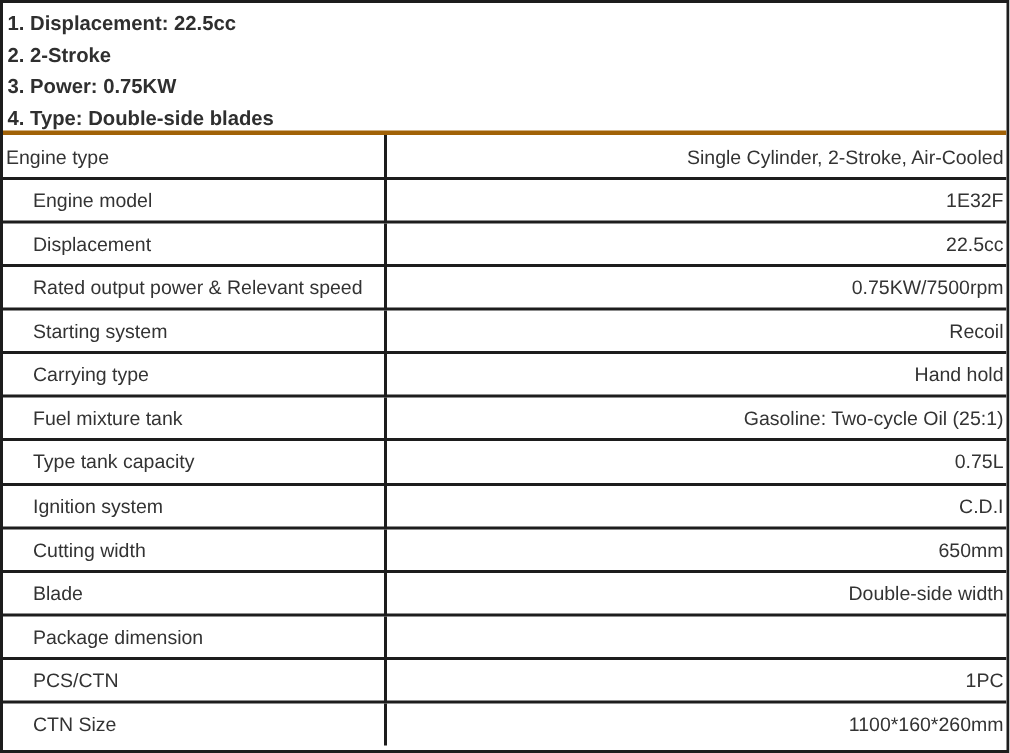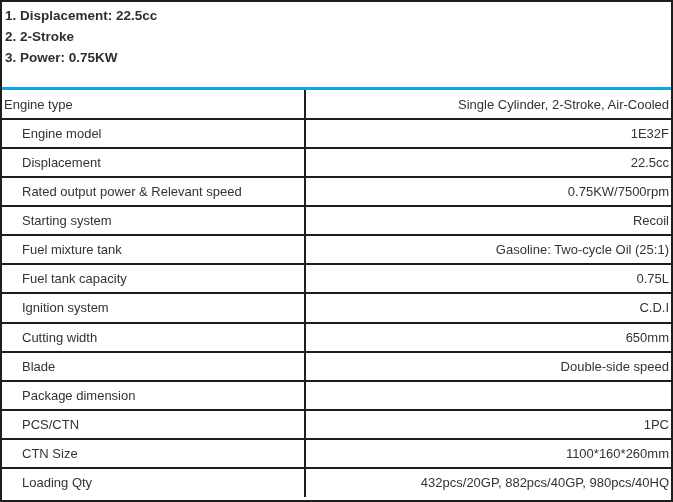--- a/index.html
+++ b/index.html
@@ -9,21 +9,21 @@
   }
   .sheet {
     width: 673px;
     height: 502px;
     border: 2px solid #1d1d1d;
     background: #ffffff;
     overflow: hidden;
   }
   .features {
     height: 88px;
-    border-bottom: 3px solid #0ea5e9;
+    border-bottom: 3px solid #a16207;
     padding: 3px 4px 0 3px;
   }
   .feature-line {
     font-size: 13.5px;
     font-weight: bold;
     color: #2f2f2f;
     line-height: 21px;
     white-space: nowrap;
   }
   table.spec {
@@ -39,37 +39,38 @@
     vertical-align: middle;
     padding: 0 2px;
     overflow: hidden;
     white-space: nowrap;
   }
   table.spec tr + tr td {
     border-top: 2px solid #1d1d1d;
     padding-left: 20px;
   }
   td.label-cell {
-    width: 303px;
+    width: 255px;
     text-align: left;
   }
   td.value-cell {
     border-left: 2px solid #1d1d1d;
     text-align: right;
   }
 </style>
 </head>
 <body>
 
 <div class="sheet">
 
   <div class="features">
     <div class="feature-line">1. Displacement: 22.5cc</div>
     <div class="feature-line">2. 2-Stroke</div>
     <div class="feature-line">3. Power: 0.75KW</div>
+    <div class="feature-line">4. Type: Double-side blades</div>
   </div>
 
   <table class="spec">
     <tbody>
   <tr>
     <td class="label-cell">Engine type</td>
     <td class="value-cell">Single Cylinder, 2-Stroke, Air-Cooled</td>
   </tr>
 
   <tr>
@@ -85,63 +86,63 @@
   <tr>
     <td class="label-cell">Rated output power &amp; Relevant speed</td>
     <td class="value-cell">0.75KW/7500rpm</td>
   </tr>
 
   <tr>
     <td class="label-cell">Starting system</td>
     <td class="value-cell">Recoil</td>
   </tr>
 
+  <tr>
+    <td class="label-cell">Carrying type</td>
+    <td class="value-cell">Hand hold</td>
+  </tr>
 
   <tr>
     <td class="label-cell">Fuel mixture tank</td>
     <td class="value-cell">Gasoline: Two-cycle Oil (25:1)</td>
   </tr>
 
 
   <tr>
-    <td class="label-cell">Fuel tank capacity</td>
+    <td class="label-cell">Type tank capacity</td>
     <td class="value-cell">0.75L</td>
   </tr>
 
   <tr>
     <td class="label-cell">Ignition system</td>
     <td class="value-cell">C.D.I</td>
   </tr>
 
   <tr>
     <td class="label-cell">Cutting width</td>
     <td class="value-cell">650mm</td>
   </tr>
 
   <tr>
     <td class="label-cell">Blade</td>
-    <td class="value-cell">Double-side speed</td>
+    <td class="value-cell">Double-side width</td>
   </tr>
 
 
   <tr>
     <td class="label-cell">Package dimension</td>
     <td class="value-cell"></td>
   </tr>
 
   <tr>
     <td class="label-cell">PCS/CTN</td>
     <td class="value-cell">1PC</td>
   </tr>
 
   <tr>
     <td class="label-cell">CTN Size</td>
     <td class="value-cell">1100*160*260mm</td>
   </tr>
 
-  <tr>
-    <td class="label-cell">Loading Qty</td>
-    <td class="value-cell">432pcs/20GP, 882pcs/40GP, 980pcs/40HQ</td>
-  </tr>
 </tbody>
   </table>
 
 </div>
 
 </body></html>

